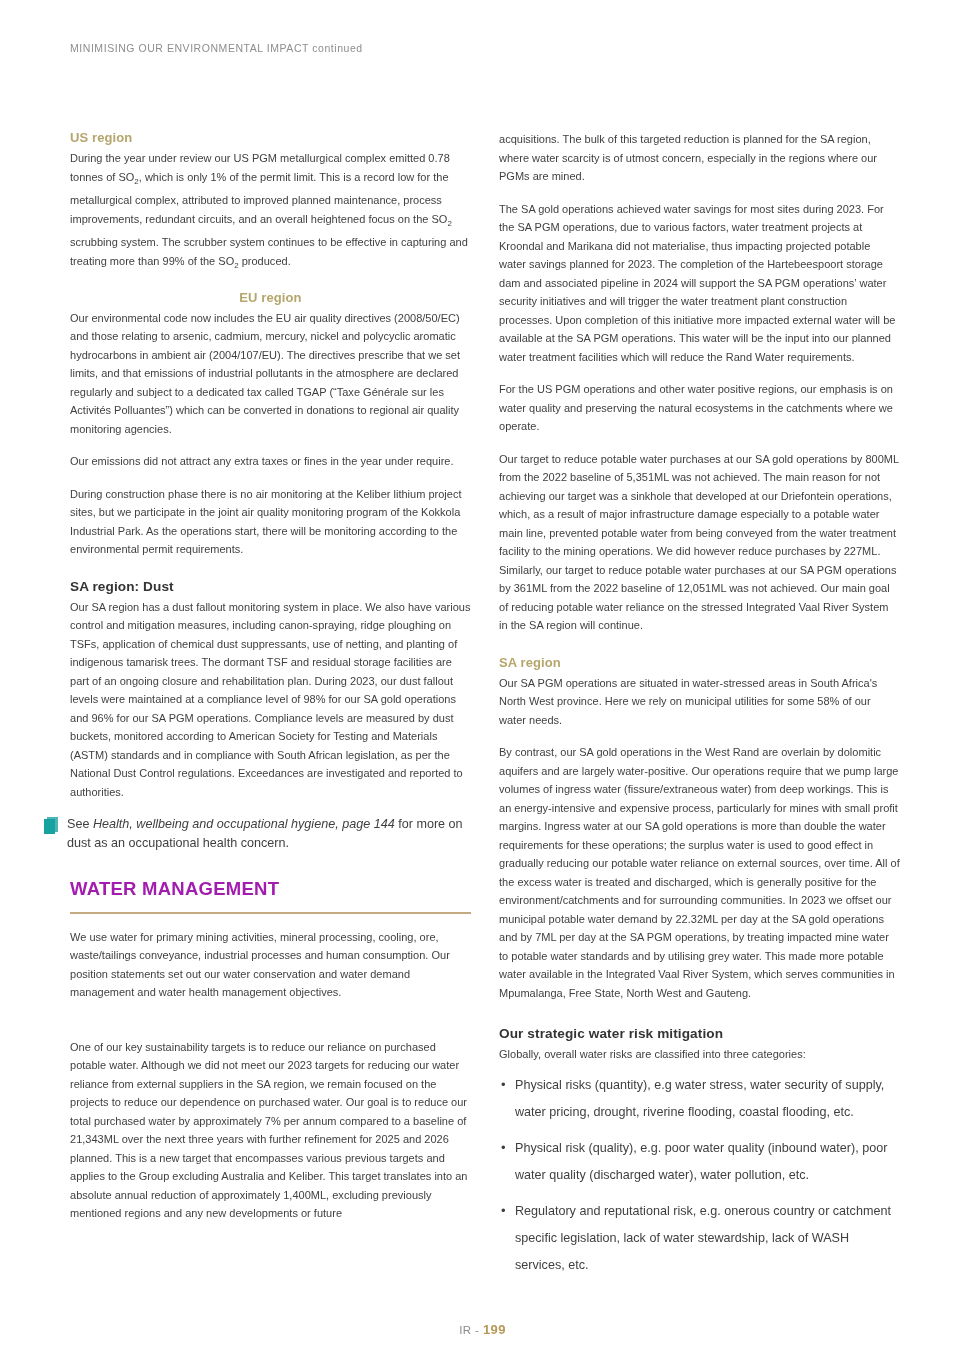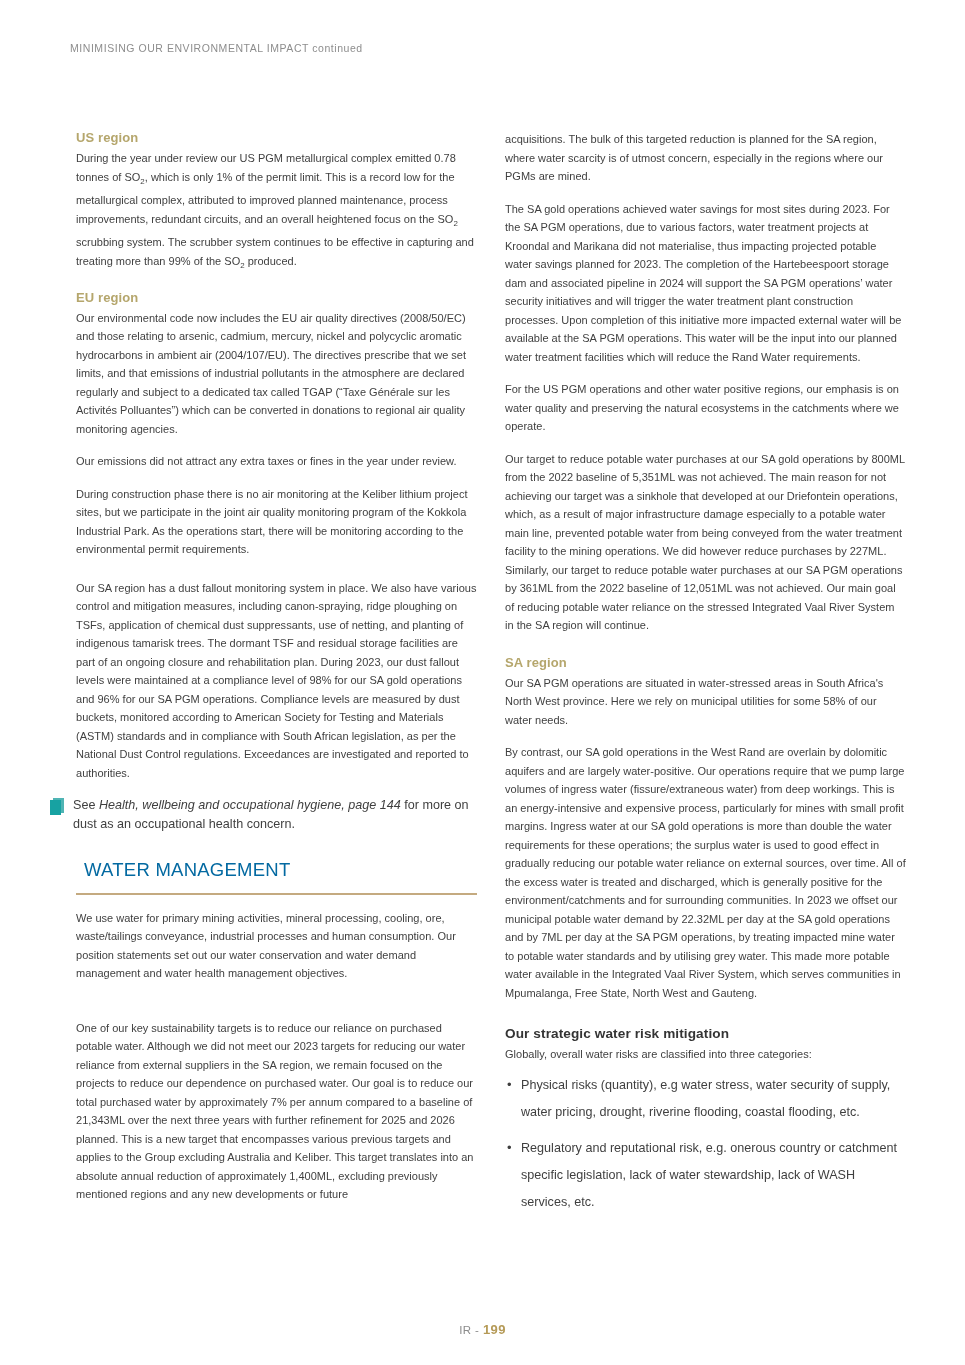--- a/index.html
+++ b/index.html
@@ -24,21 +24,21 @@
     position: absolute;
     left: 70px;
     top: 42px;
     font-size: 10.5px;
     letter-spacing: 0.55px;
     color: #8d8d8d;
     font-weight: 400;
   }
   .columns {
     position: absolute;
-    left: 76px;
+    left: 70px;
     top: 130px;
     width: 830px;
     display: flex;
     gap: 28px;
   }
   .col {
     width: 401px;
   }
   p {
     margin: 0 0 14px 0;
@@ -48,21 +48,21 @@
     letter-spacing: 0.01px;
   }
   p:last-child { margin-bottom: 0; margin-top: 36px; }
   .sub-head {
     font-size: 13px;
     font-weight: bold;
     color: #b5a66c;
     margin: 0 0 4px 0;
     letter-spacing: 0.1px;
   }
-  .sub-head.second { margin-top: 6px; }
+  .sub-head.second { margin-top: 6px; text-align: center; }
   .dark-head {
     font-size: 13.6px;
     font-weight: bold;
     color: #343434;
     margin: 0 0 4px 0;
     letter-spacing: 0.1px;
   }
   .spacer-6 { height: 6px; }
   .spacer-10 { height: 10px; }
   .xref {
@@ -96,24 +96,24 @@
   .xref-text {
     font-size: 12.6px;
     line-height: 18.5px;
     color: #3f3f3f;
   }
   .xref-text em {
     font-style: italic;
   }
   .section-title {
     font-size: 18.5px;
-    font-weight: normal;
-    color: #0369a1;
+    font-weight: bold;
+    color: #a21caf;
     letter-spacing: 0.25px;
-    margin: 26px 0 0 8px;
+    margin: 26px 0 0 0;
   }
   .rule {
     height: 1.6px;
     background: #c4aa80;
     margin: 12px 0 14px 0;
     width: 100%;
   }
   ul.bullets {
     margin: 2px 0 0 0;
     padding: 0;
@@ -161,24 +161,25 @@
 
   <div class="columns">
 
     <div class="col">
 
       <div class="sub-head">US region</div>
       <p><span>During the year under review our US PGM metallurgical complex emitted 0.78 tonnes of SO</span><sub>2</sub><span>, which is only 1% of the permit limit. This is a record low for the metallurgical complex, attributed to improved planned maintenance, process improvements, redundant circuits, and an overall heightened focus on the SO</span><sub>2</sub><span> scrubbing system. The scrubber system continues to be effective in capturing and treating more than 99% of the SO</span><sub>2</sub><span> produced.</span></p>
 
       <div class="sub-head second">EU region</div>
       <p>Our environmental code now includes the EU air quality directives (2008/50/EC) and those relating to arsenic, cadmium, mercury, nickel and polycyclic aromatic hydrocarbons in ambient air (2004/107/EU). The directives prescribe that we set limits, and that emissions of industrial pollutants in the atmosphere are declared regularly and subject to a dedicated tax called TGAP (“Taxe Générale sur les Activités Polluantes”) which can be converted in donations to regional air quality monitoring agencies.</p>
-      <p>Our emissions did not attract any extra taxes or fines in the year under review.</p>
+      <p>Our emissions did not attract any extra taxes or fines in the year under require.</p>
       <p>During construction phase there is no air monitoring at the Keliber lithium project sites, but we participate in the joint air quality monitoring program of the Kokkola Industrial Park. As the operations start, there will be monitoring according to the environmental permit requirements.</p>
 
       <div class="spacer-6"></div>
+      <div class="dark-head">SA region: Dust</div>
       <p>Our SA region has a dust fallout monitoring system in place. We also have various control and mitigation measures, including canon-spraying, ridge ploughing on TSFs, application of chemical dust suppressants, use of netting, and planting of indigenous tamarisk trees. The dormant TSF and residual storage facilities are part of an ongoing closure and rehabilitation plan. During 2023, our dust fallout levels were maintained at a compliance level of 98% for our SA gold operations and 96% for our SA PGM operations. Compliance levels are measured by dust buckets, monitored according to American Society for Testing and Materials (ASTM) standards and in compliance with South African legislation, as per the National Dust Control regulations. Exceedances are investigated and reported to authorities.</p>
 
       <div class="xref">
         <span class="xref-icon">
           <span class="back"></span>
             <span class="front"></span>
         </span>
         <span class="xref-text"><span>See </span><em>Health, wellbeing and occupational hygiene, page 144</em><span> for more on dust as an occupational health concern.</span></span>
       </div>
 
@@ -198,20 +199,21 @@
       <div class="spacer-6"></div>
       <div class="sub-head">SA region</div>
       <p>Our SA PGM operations are situated in water-stressed areas in South Africa's North West province. Here we rely on municipal utilities for some 58% of our water needs.</p>
       <p>By contrast, our SA gold operations in the West Rand are overlain by dolomitic aquifers and are largely water-positive. Our operations require that we pump large volumes of ingress water (fissure/extraneous water) from deep workings. This is an energy-intensive and expensive process, particularly for mines with small profit margins. Ingress water at our SA gold operations is more than double the water requirements for these operations; the surplus water is used to good effect in gradually reducing our potable water reliance on external sources, over time. All of the excess water is treated and discharged, which is generally positive for the environment/catchments and for surrounding communities. In 2023 we offset our municipal potable water demand by 22.32ML per day at the SA gold operations and by 7ML per day at the SA PGM operations, by treating impacted mine water to potable water standards and by utilising grey water. This made more potable water available in the Integrated Vaal River System, which serves communities in Mpumalanga, Free State, North West and Gauteng.</p>
 
       <div class="spacer-10"></div>
       <div class="dark-head">Our strategic water risk mitigation</div>
       <p style="margin-bottom:8px;">Globally, overall water risks are classified into three categories:</p>
       <ul class="bullets">
         <li>Physical risks (quantity), e.g water stress, water security of supply, water pricing, drought, riverine flooding, coastal flooding, etc.</li>
+        <li>Physical risk (quality), e.g. poor water quality (inbound water), poor water quality (discharged water), water pollution, etc.</li>
         <li>Regulatory and reputational risk, e.g. onerous country or catchment specific legislation, lack of water stewardship, lack of WASH services, etc.</li>
       </ul>
     </div>
 
   </div>
 
   <div class="footer">
     <span>IR - </span><span class="num">199</span>
   </div>
 

